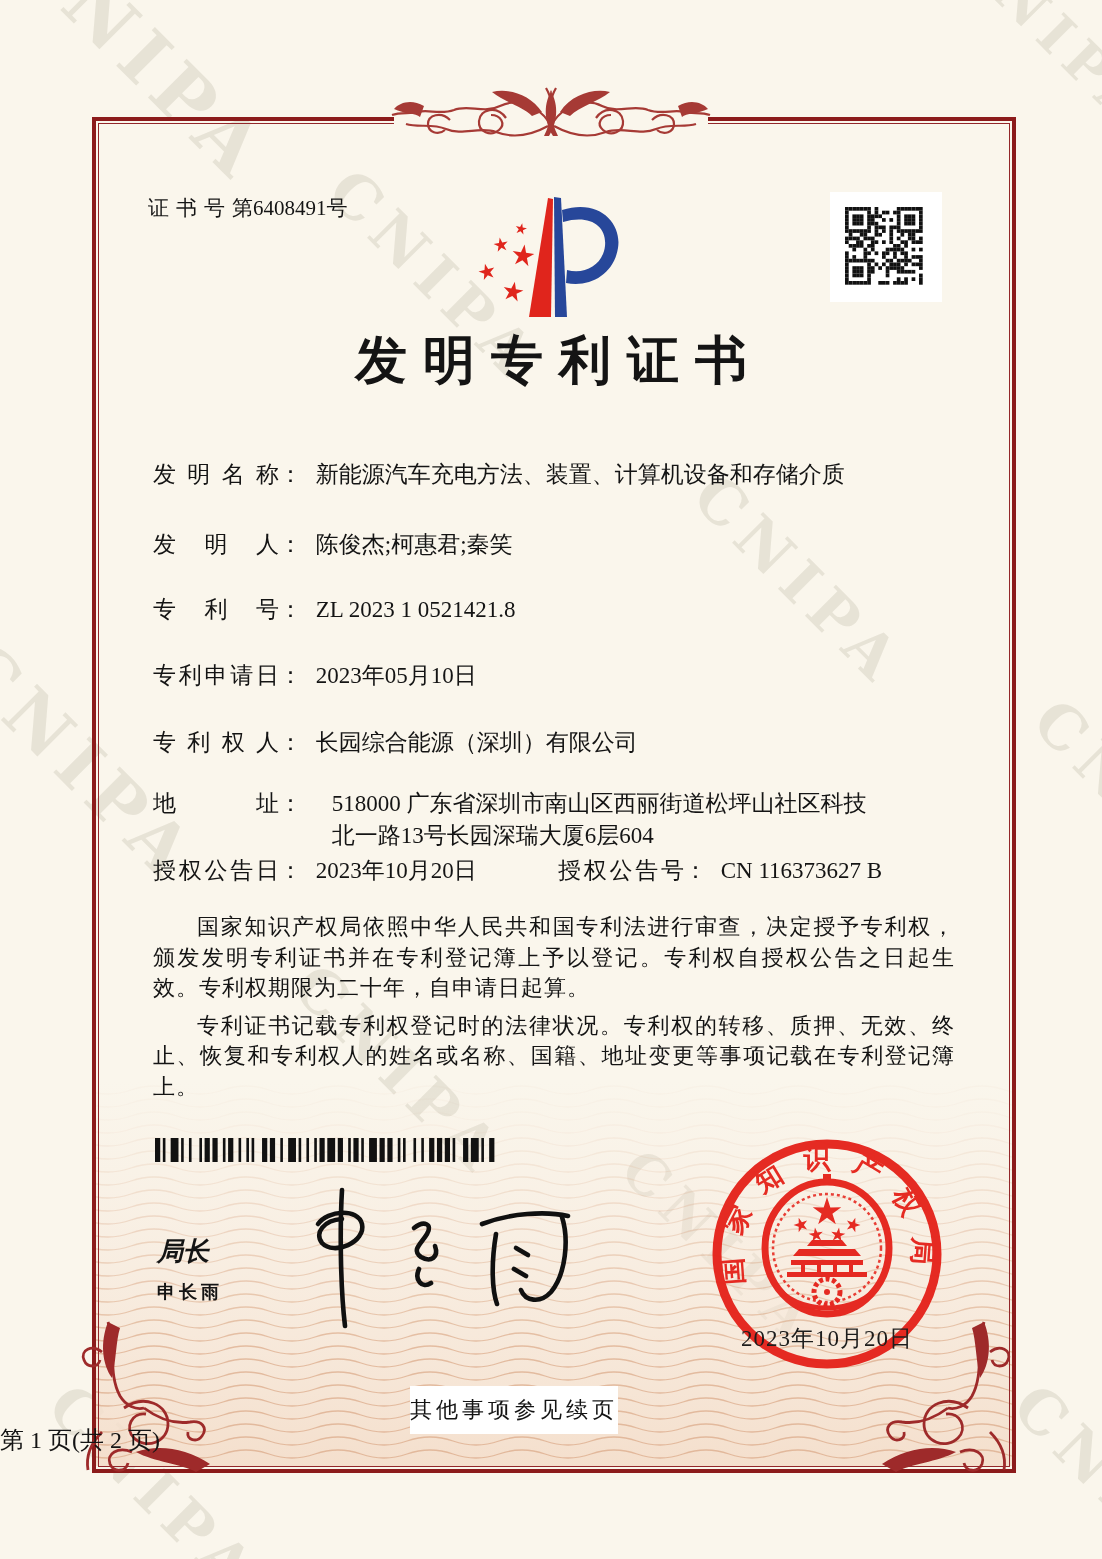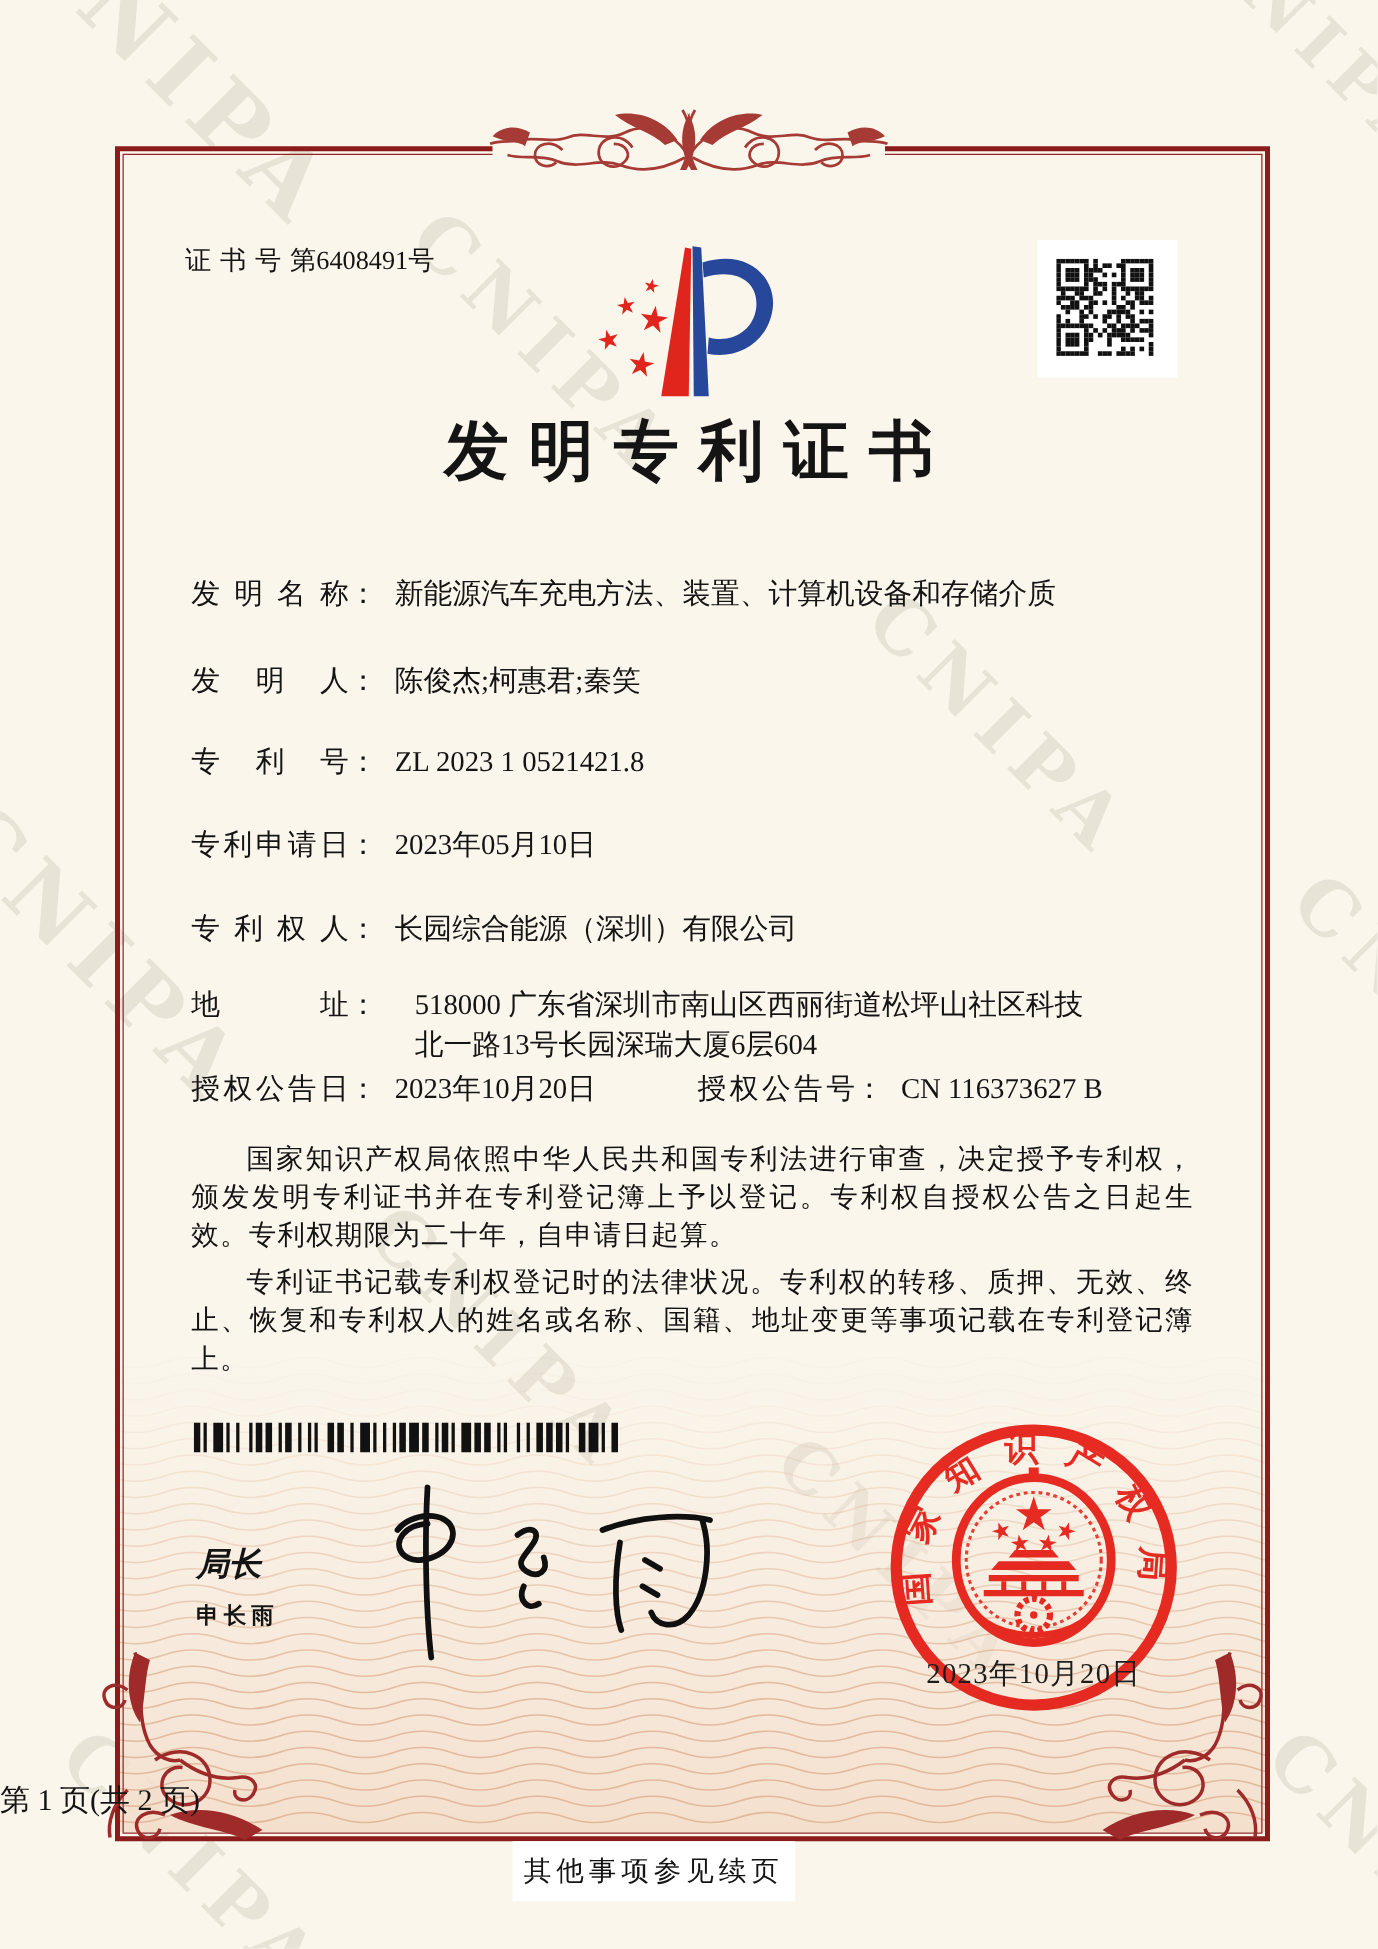--- a/index.html
+++ b/index.html
@@ -50,21 +50,21 @@
              font-family:"Liberation Sans","DejaVu Sans",sans-serif;font-weight:600;font-style:italic;}
   .sig-name{position:absolute;left:157px;top:1280px;font-size:18px;z-index:5;
             font-family:"Liberation Sans","DejaVu Sans",sans-serif;font-weight:600;letter-spacing:4px;}
   .sig-script{position:absolute;left:282px;top:1172px;z-index:5;}
 
   
   .seal{position:absolute;left:702px;top:1126px;z-index:6;}
 
   
   .page-info{position:absolute;left:0;top:1424px;width:902px;text-align:left;font-size:24px;z-index:5;}
-  .cont-box{position:absolute;left:410px;top:1473px;width:226px;height:48px;background:#ffffff;z-index:5;
+  .cont-box{position:absolute;left:410px;top:1386px;width:208px;height:48px;background:#ffffff;z-index:5;
             text-align:center;line-height:48px;font-size:22px;letter-spacing:4px;}
 </style>
 </head>
 <body>
 
 <div id="page">
 
   <span class="wm" style="left:-20px;top:10px;font-size:75px;">CNIPA</span>
   <span class="wm" style="left:930px;top:0px;font-size:55px;">CNIPA</span>
   <span class="wm" style="left:300px;top:240px;font-size:60px;">CNIPA</span>

